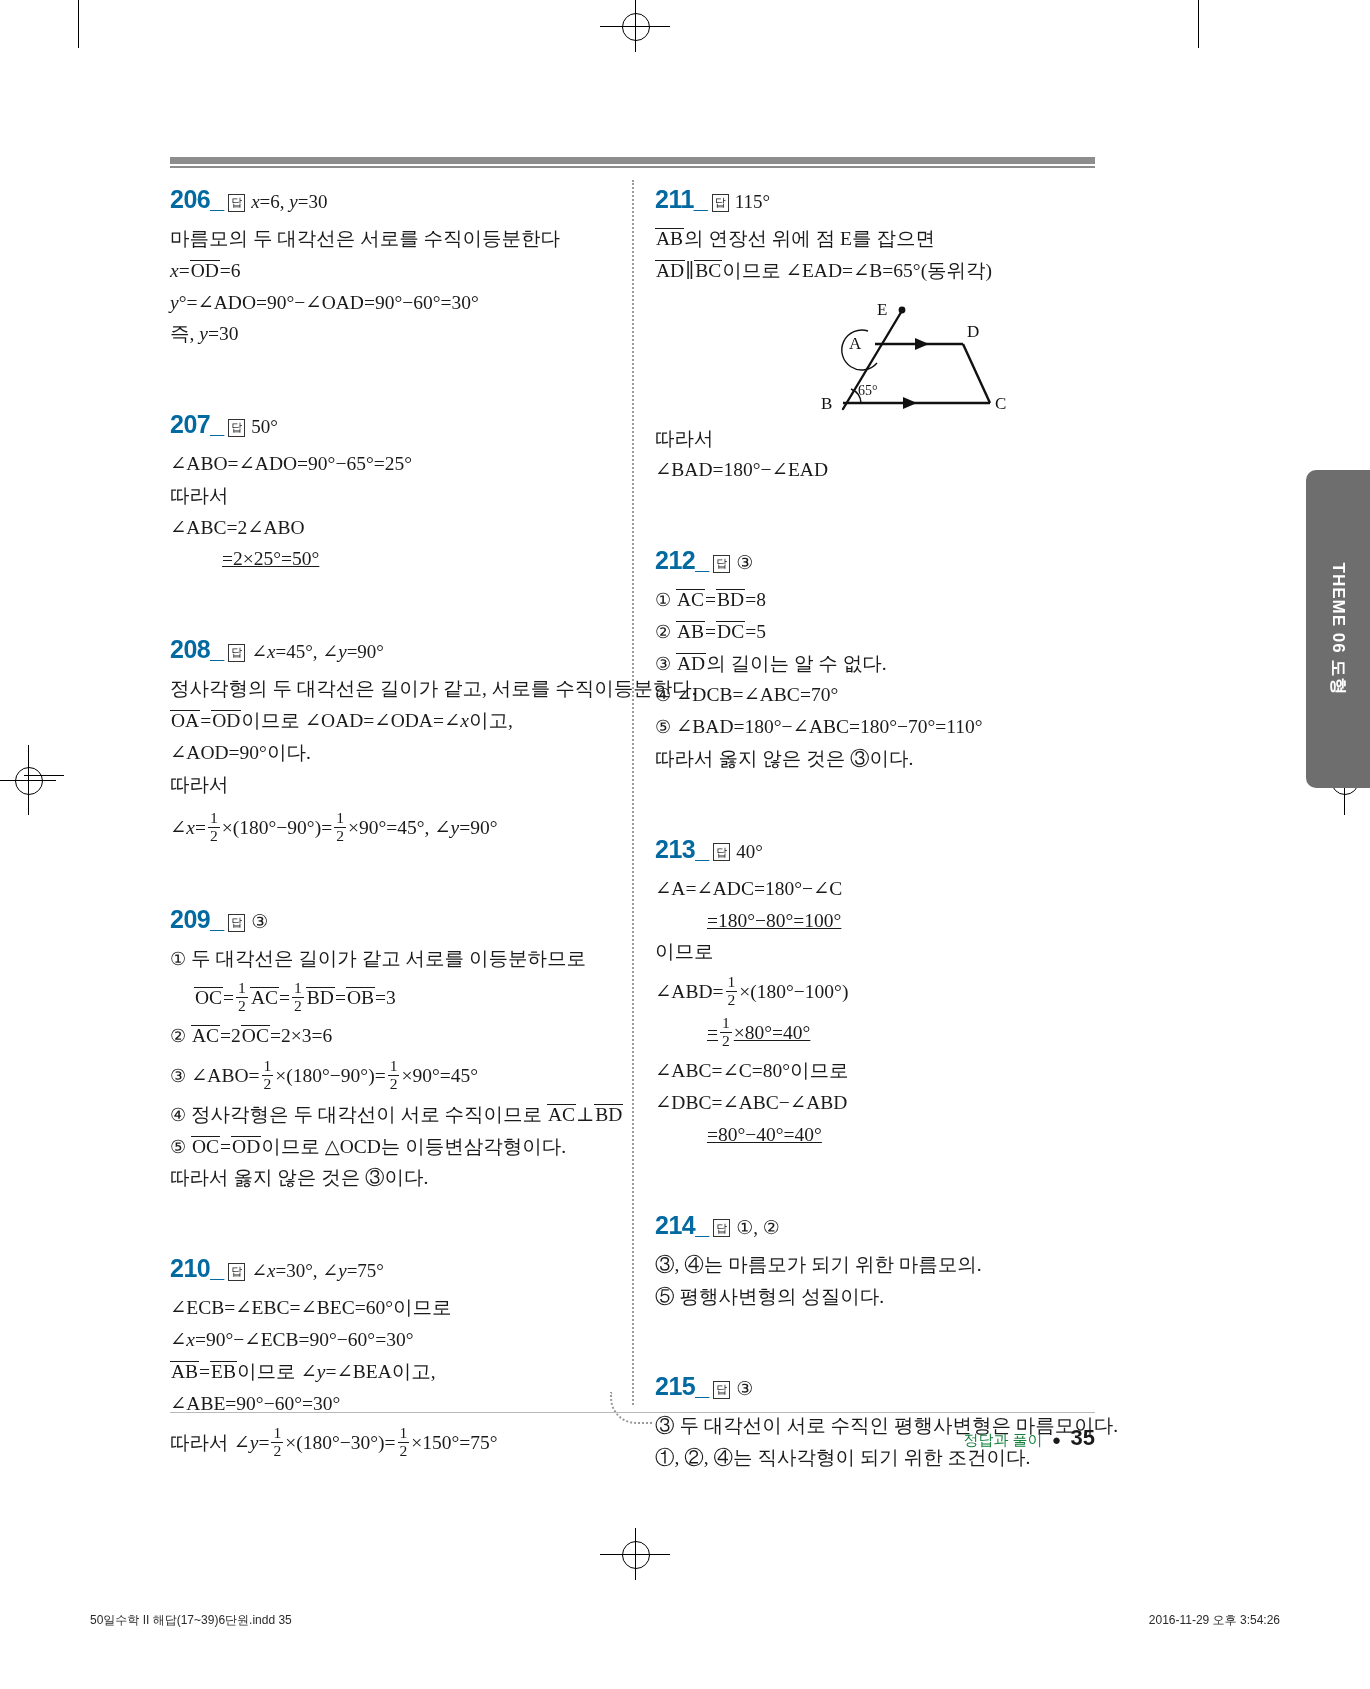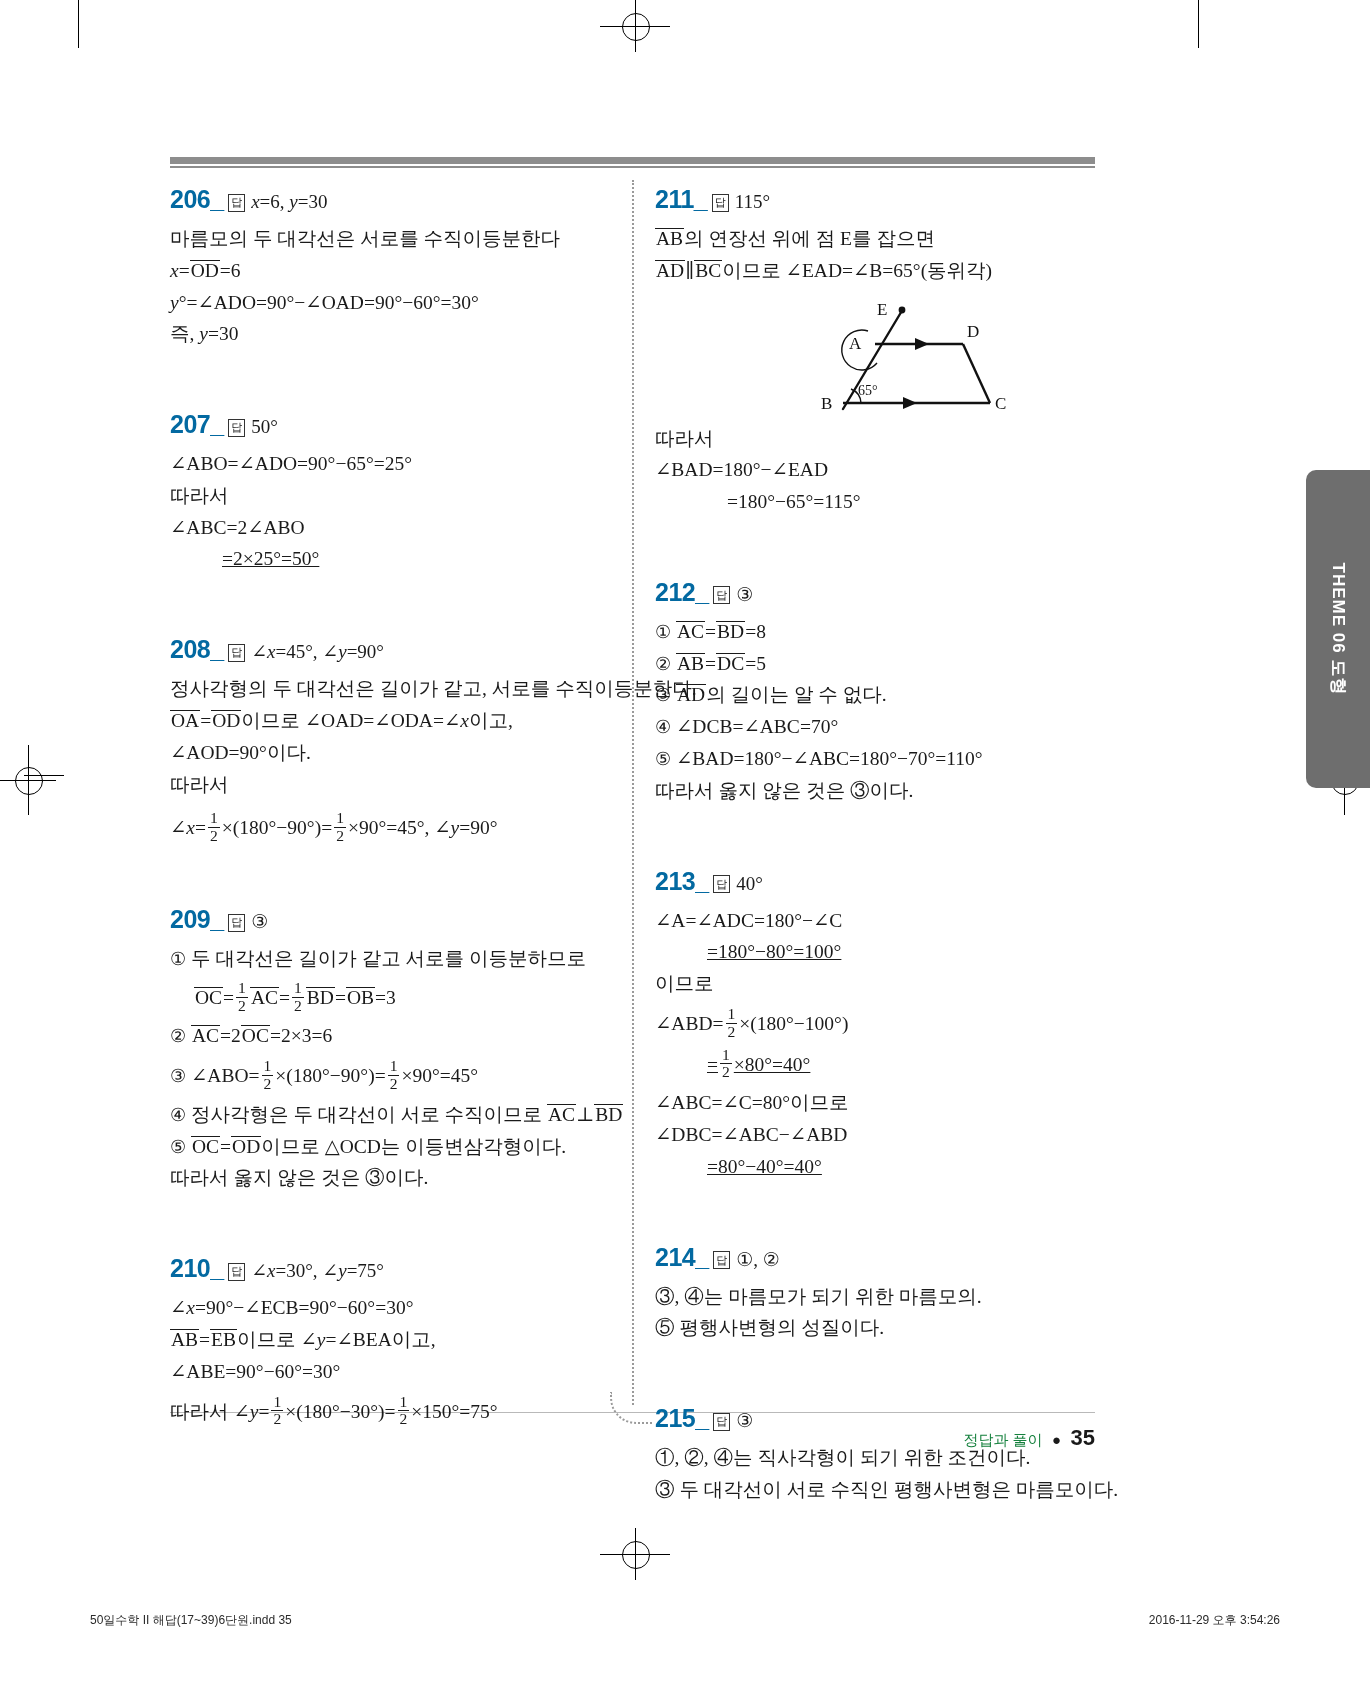--- a/index.html
+++ b/index.html
@@ -259,20 +259,21 @@
     </div>
 
     <div class="gap-lg"></div>
 
     <div class="prob">
       <div class="prob-head">
         <span class="prob-num">210</span>
         <span class="dap-badge">답</span>
         <span class="prob-ans">∠<span class="ital">x</span>=30°, ∠<span class="ital">y</span>=75°</span>
       </div>
+      <div class="line">∠ECB=∠EBC=∠BEC=60°이므로</div>
       <div class="line">∠<span class="ital">x</span>=90°−∠ECB=90°−60°=30°</div>
       <div class="line"><span class="ovl">AB</span>=<span class="ovl">EB</span>이므로 ∠<span class="ital">y</span>=∠BEA이고,</div>
       <div class="line">∠ABE=90°−60°=30°</div>
       <div class="line kr" style="margin-top:6px;">따라서 ∠<span class="ital">y</span>=<span class="frac"><span class="num">1</span><span class="den">2</span></span>×(180°−30°)=<span class="frac"><span class="num">1</span><span class="den">2</span></span>×150°=75°</div>
     </div>
 
   </div>
 
   <div class="col col-right">
 
@@ -308,21 +309,20 @@
           <text x="124" y="58" font-family="Liberation Serif, serif" font-size="17" fill="#111">A</text>
           <text x="242" y="46" font-family="Liberation Serif, serif" font-size="17" fill="#111">D</text>
           <text x="96" y="118" font-family="Liberation Serif, serif" font-size="17" fill="#111">B</text>
           <text x="270" y="118" font-family="Liberation Serif, serif" font-size="17" fill="#111">C</text>
           <text x="133" y="104" font-family="Liberation Serif, serif" font-size="14" fill="#111">65°</text>
         </svg>
       </div>
 
       <div class="line kr">따라서</div>
       <div class="line">∠BAD=180°−∠EAD</div>
-      <div class="line indent3">=180°−65°=115°</div>
     </div>
 
     <div class="gap-lg"></div>
 
     <div class="prob">
       <div class="prob-head">
         <span class="prob-num">212</span>
         <span class="dap-badge">답</span>
         <span class="prob-ans">③</span>
       </div>
@@ -365,22 +365,22 @@
     </div>
 
     <div class="gap-lg"></div>
 
     <div class="prob">
       <div class="prob-head">
         <span class="prob-num">215</span>
         <span class="dap-badge">답</span>
         <span class="prob-ans">③</span>
       </div>
+      <div class="line kr">③ 두 대각선이 서로 수직인 평행사변형은 마름모이다.</div>
       <div class="line kr">①, ②, ④는 직사각형이 되기 위한 조건이다.</div>
-      <div class="line kr">③ 두 대각선이 서로 수직인 평행사변형은 마름모이다.</div>
     </div>
 
   </div>
 
   <div class="page-footer">
     <span class="footer-label">정답과 풀이</span>
     <span class="footer-dot">●</span>
     <span class="footer-page">35</span>
   </div>
 

